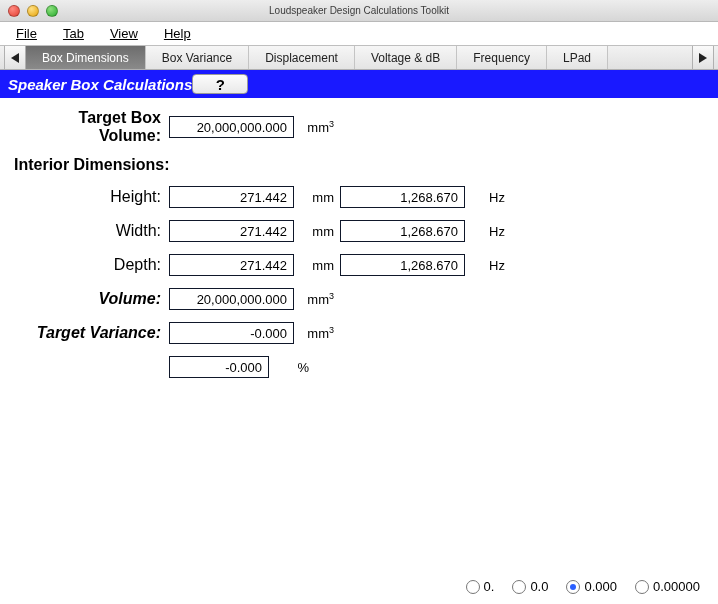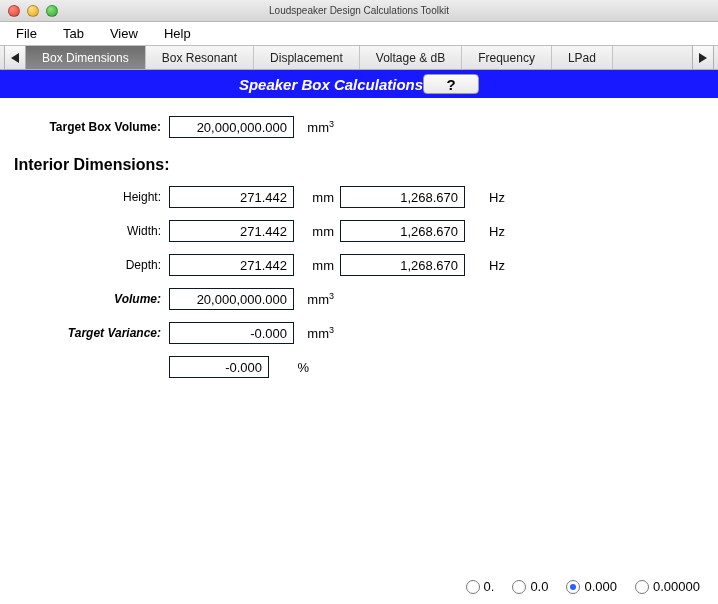--- a/index.html
+++ b/index.html
@@ -41,20 +41,21 @@
     height: 24px;
     border-bottom: 1px solid #bfbfbf;
     display: flex; align-items: center;
     padding: 0 4px;
     gap: 2px;
     background: #fff;
   }
   .menubar .menu-item {
     padding: 3px 12px;
     cursor: default;
+    text-decoration: underline;
   }
   .tabbar {
     height: 24px;
     background: linear-gradient(#f2f2f2, #e1e1e1);
     border-bottom: 1px solid #b0b0b0;
     display: flex; align-items: stretch;
     padding: 0 4px;
   }
   .tab-arrow {
     width: 22px; display: flex; align-items: center; justify-content: center;
@@ -80,42 +81,42 @@
   }
   .section-hdr {
     background: #1919ff;
     color: #fff;
     font-weight: bold;
     font-style: italic;
     font-size: 15px;
     padding: 4px 8px;
     display: flex;
     align-items: center;
-    justify-content: center;
+    justify-content: flex-start;
   }
   .help-btn {
     background: linear-gradient(#fcfcfc,#e9e9e9);
     border: 1px solid #9a9a9a;
     border-radius: 4px;
     width: 56px; height: 20px;
     color: #000; font-weight: bold;
     font-style: normal;
     display: flex; align-items: center; justify-content: center;
     cursor: default;
   }
   .content {
     padding: 12px 14px;
     position: relative;
   }
   .row {
     display: flex; align-items: center; height: 34px;
   }
   .lbl {
     width: 155px; text-align: right; padding-right: 8px;
-    font-size: 12px;
+    font-size: 16px;
   }
   .lbl.bold { font-weight: bold; }
   .lbl.bolditalic { font-weight: bold; font-style: italic; }
   input.num {
     width: 125px; height: 22px;
     border: 1px solid #0f172a;
     text-align: right;
     padding: 2px 6px;
     font-family: inherit; font-size: 13px;
     background: #fff;
@@ -168,21 +169,21 @@
 </div>
 
 <div class="tabbar">
   <div class="tab-arrow">
     <svg width="8" height="10" viewBox="0 0 8 10">
         <polygon points="8,0 0,5 8,10" fill="#222"></polygon>
       </svg>
   </div>
   <div class="tabs">
     <div class="tab active">Box Dimensions</div>
-    <div class="tab">Box Resonant</div>
+    <div class="tab">Box Variance</div>
     <div class="tab">Displacement</div>
     <div class="tab">Voltage &amp; dB</div>
     <div class="tab">Frequency</div>
     <div class="tab">LPad</div>
   </div>
   <div class="tab-arrow">
     <svg width="8" height="10" viewBox="0 0 8 10">
         <polygon points="0,0 8,5 0,10" fill="#222"></polygon>
       </svg>
   </div>

